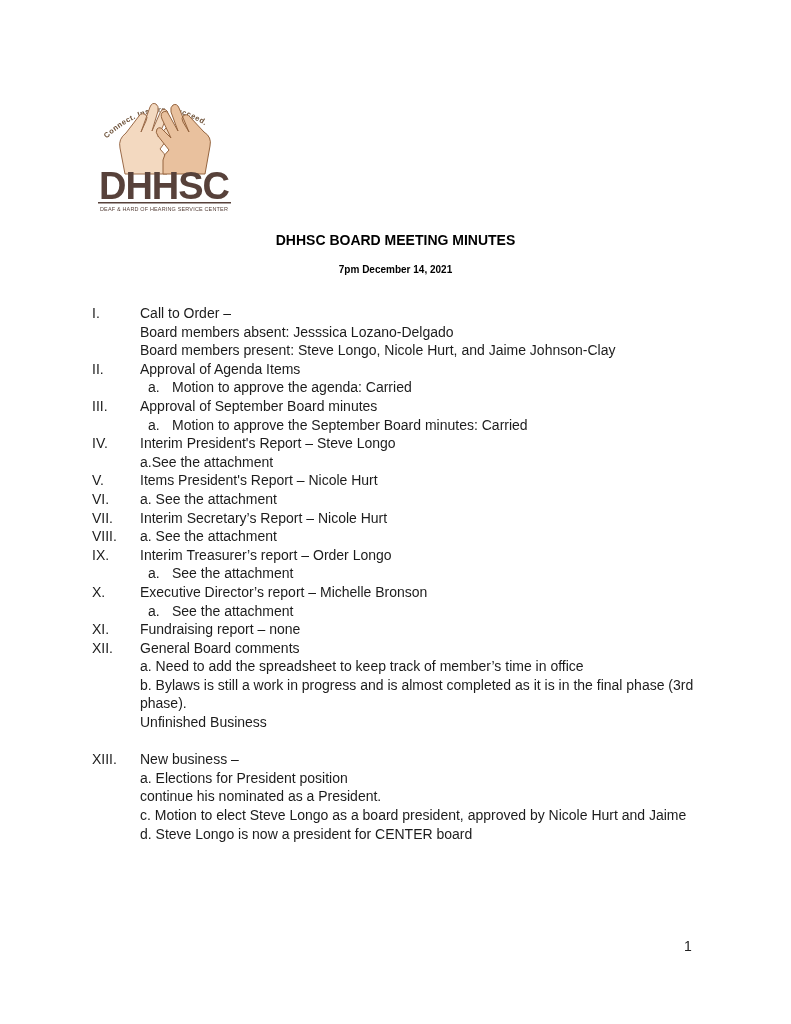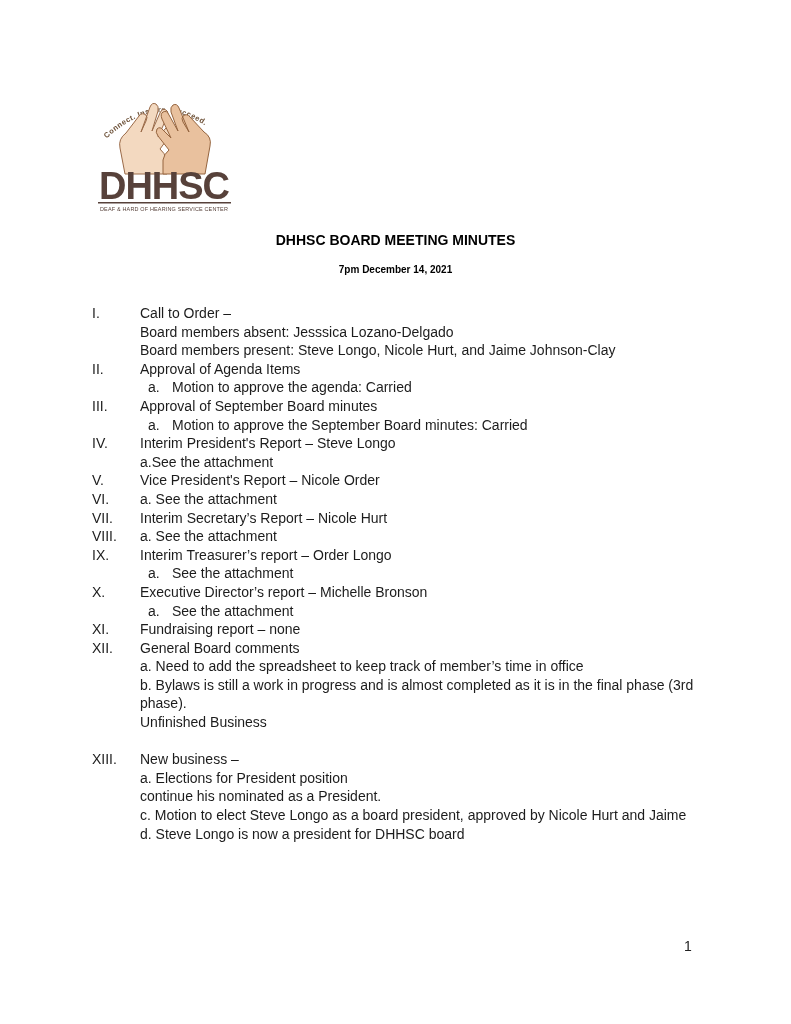--- a/index.html
+++ b/index.html
@@ -98,21 +98,21 @@
       <div class="num">IV.</div>
       <div class="content">
         <div class="line">Interim President's Report – Steve Longo</div>
         <div class="line">a.See the attachment</div>
       </div>
     </div>
 
     <div class="row">
       <div class="num">V.</div>
       <div class="content">
-        <div class="line">Vice President's Report – Nicole Order</div>
+        <div class="line">Items President's Report – Nicole Hurt</div>
       </div>
     </div>
 
     <div class="row">
       <div class="num">VI.</div>
       <div class="content">
         <div class="line">a. See the attachment</div>
       </div>
     </div>
 
@@ -172,21 +172,21 @@
 
     <div class="spacer"></div>
 
     <div class="row">
       <div class="num">XIII.</div>
       <div class="content">
         <div class="line">New business –</div>
         <div class="line">a. Elections for President position</div>
         <div class="line">continue his nominated as a President.</div>
         <div class="line">c. Motion to elect Steve Longo as a board president, approved by Nicole Hurt and Jaime</div>
-        <div class="line">d. Steve Longo is now a president for DHHSC board</div>
+        <div class="line">d. Steve Longo is now a president for CENTER board</div>
       </div>
     </div>
 
   </div>
 
   <div class="page-num">1</div>
 
 </div>
 
 </body></html>

